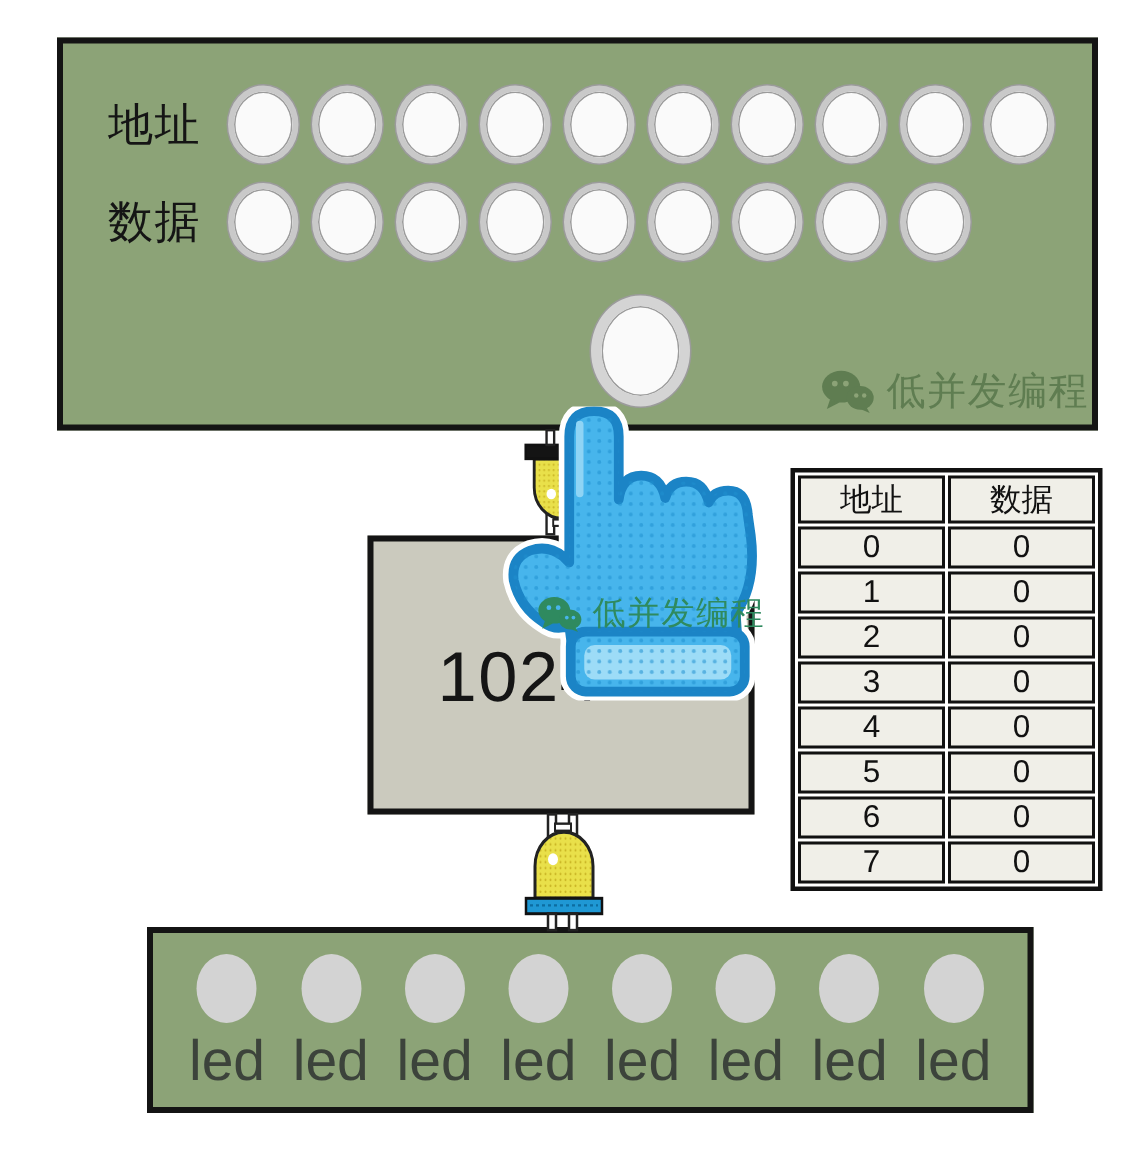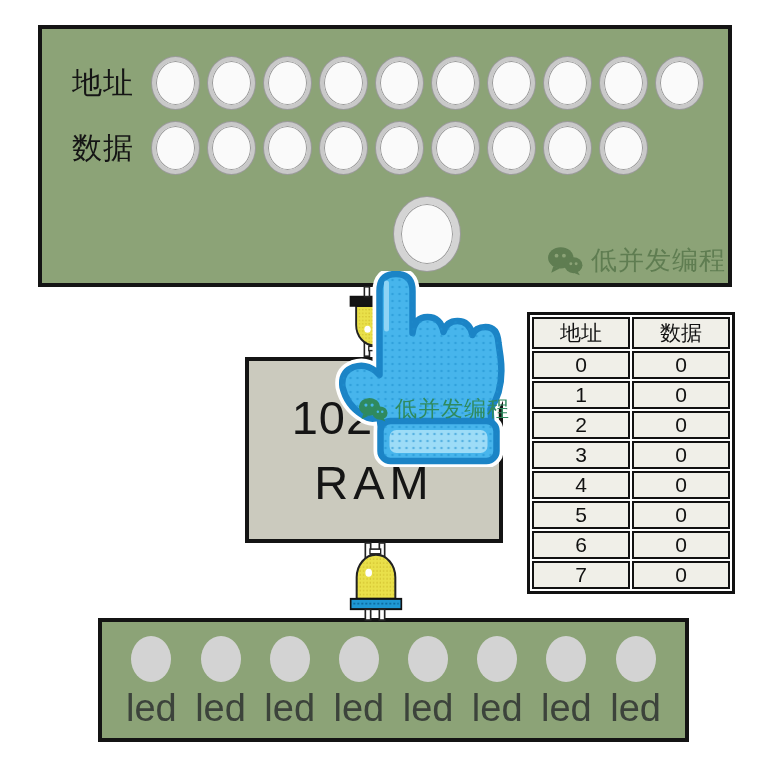--- a/index.html
+++ b/index.html
@@ -137,21 +137,20 @@
     <path d="M16,72 L16,45 A29,29 0 0 1 74,45 L74,72 Z" fill="var(--led-yellow)" stroke="none"></path>
     <path d="M16,72 L16,45 A29,29 0 0 1 74,45 L74,72 Z" fill="url(#dotsY)" stroke="#222" stroke-width="3"></path>
     <circle cx="34" cy="39" r="5" fill="#fff"></circle>
     <rect x="7" y="72" width="76" height="13" fill="#141414" stroke="#111" stroke-width="2.5"></rect>
     <rect x="29" y="85" width="8" height="14" fill="#fff" stroke="#222" stroke-width="2.5"></rect>
     <rect x="50" y="85" width="8" height="14" fill="#fff" stroke="#222" stroke-width="2.5"></rect>
   </svg>
 
   <div class="ram-box">
     <span class="ram-line1">1024</span>
-    <span class="ram-line2">RAM</span>
   </div>
 
   <svg class="led-svg led-bottom" viewBox="0 0 90 100" preserveAspectRatio="none">
     <rect x="29" y="1" width="8" height="25" fill="#fff" stroke="#222" stroke-width="2.5"></rect>
     <rect x="50" y="1" width="8" height="25" fill="#fff" stroke="#222" stroke-width="2.5"></rect>
     <rect x="36" y="9" width="16" height="6" fill="#fff" stroke="#222" stroke-width="2"></rect>
     <path d="M16,72 L16,45 A29,29 0 0 1 74,45 L74,72 Z" fill="var(--led-yellow)" stroke="none"></path>
     <path d="M16,72 L16,45 A29,29 0 0 1 74,45 L74,72 Z" fill="url(#dotsY)" stroke="#222" stroke-width="3"></path>
     <circle cx="34" cy="39" r="5" fill="#fff"></circle>
     <rect x="7" y="72" width="76" height="13" fill="#1F98D4" stroke="#111" stroke-width="2.5"></rect>

